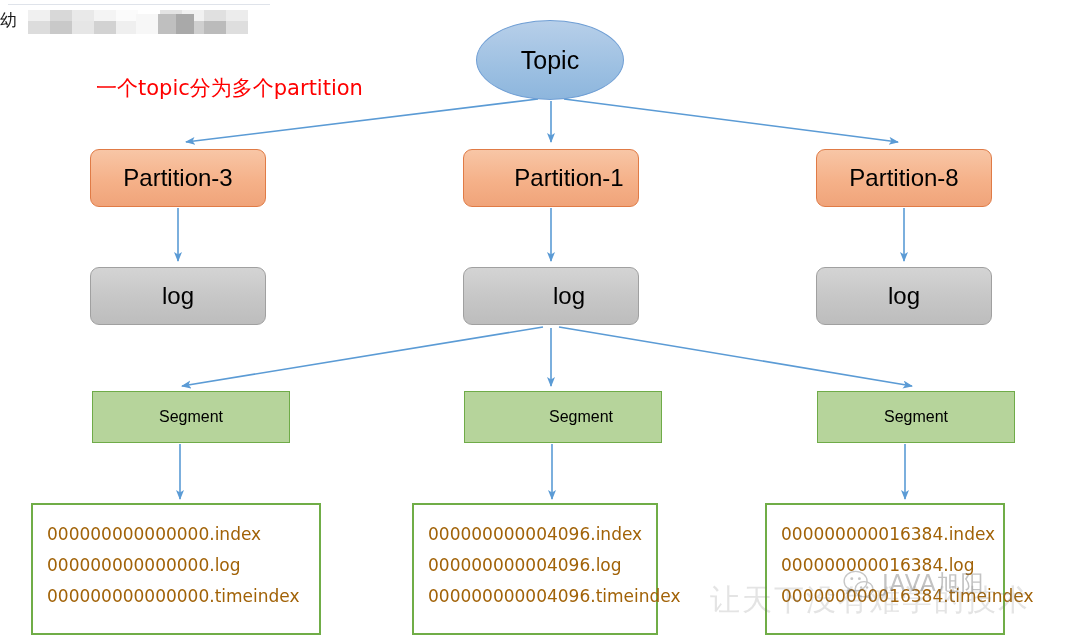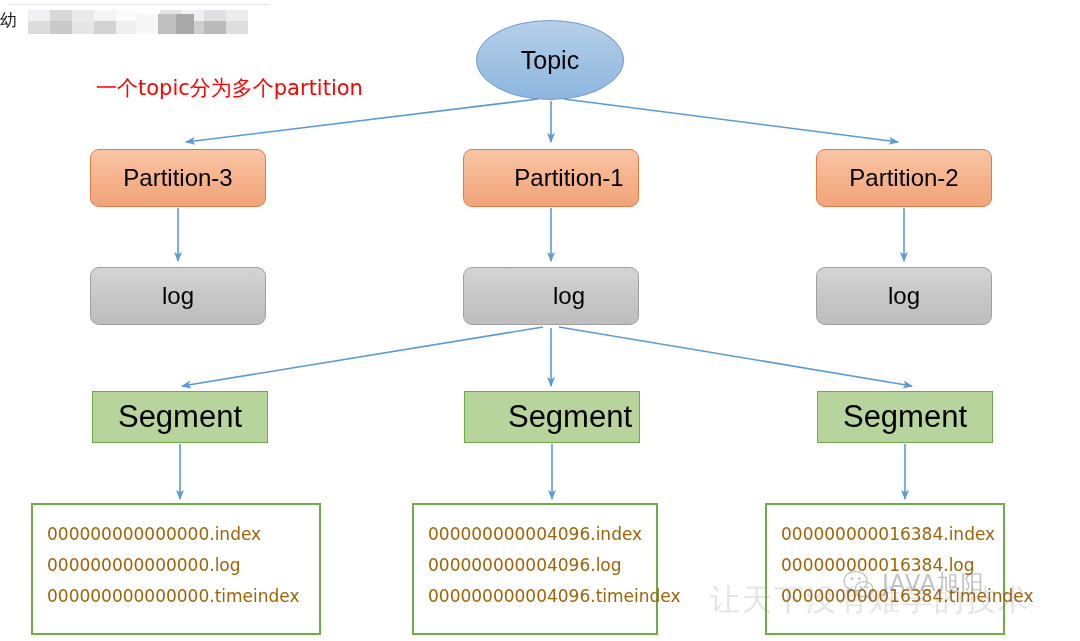--- a/index.html
+++ b/index.html
@@ -99,26 +99,26 @@
   .logbox {
     width: 176px;
     height: 58px;
     top: 267px;
     border-radius: 9px;
     background: linear-gradient(180deg, #d4d4d4 0%, #c6c6c6 55%, #bdbdbd 100%);
     border: 1px solid #a0a0a0;
     font-size: 24px;
   }
   .segment {
-    width: 176px;
+    width: 198px;
     height: 52px;
     top: 391px;
     background: #b6d49b;
     border: 1px solid #6fab48;
-    font-size: 31px;
+    font-size: 16px;
   }
   .col0 { left: 90px; }
   .col1 { left: 463px; padding-left: 36px; }
   .col2 { left: 816px; }
   .segment.col0 { left: 92px; }
   .segment.col1 { left: 464px; }
   .segment.col2 { left: 817px; }
 
   
   .files {
@@ -246,21 +246,21 @@
     <span>Topic</span>
   </div>
 
   <div class="node partition col0">
     <span>Partition-3</span>
   </div>
   <div class="node partition col1">
     <span>Partition-1</span>
   </div>
   <div class="node partition col2">
-    <span>Partition-2</span>
+    <span>Partition-8</span>
   </div>
 
   <div class="node logbox col0">
     <span>log</span>
   </div>
   <div class="node logbox col1">
     <span>log</span>
   </div>
   <div class="node logbox col2">
     <span>log</span>

